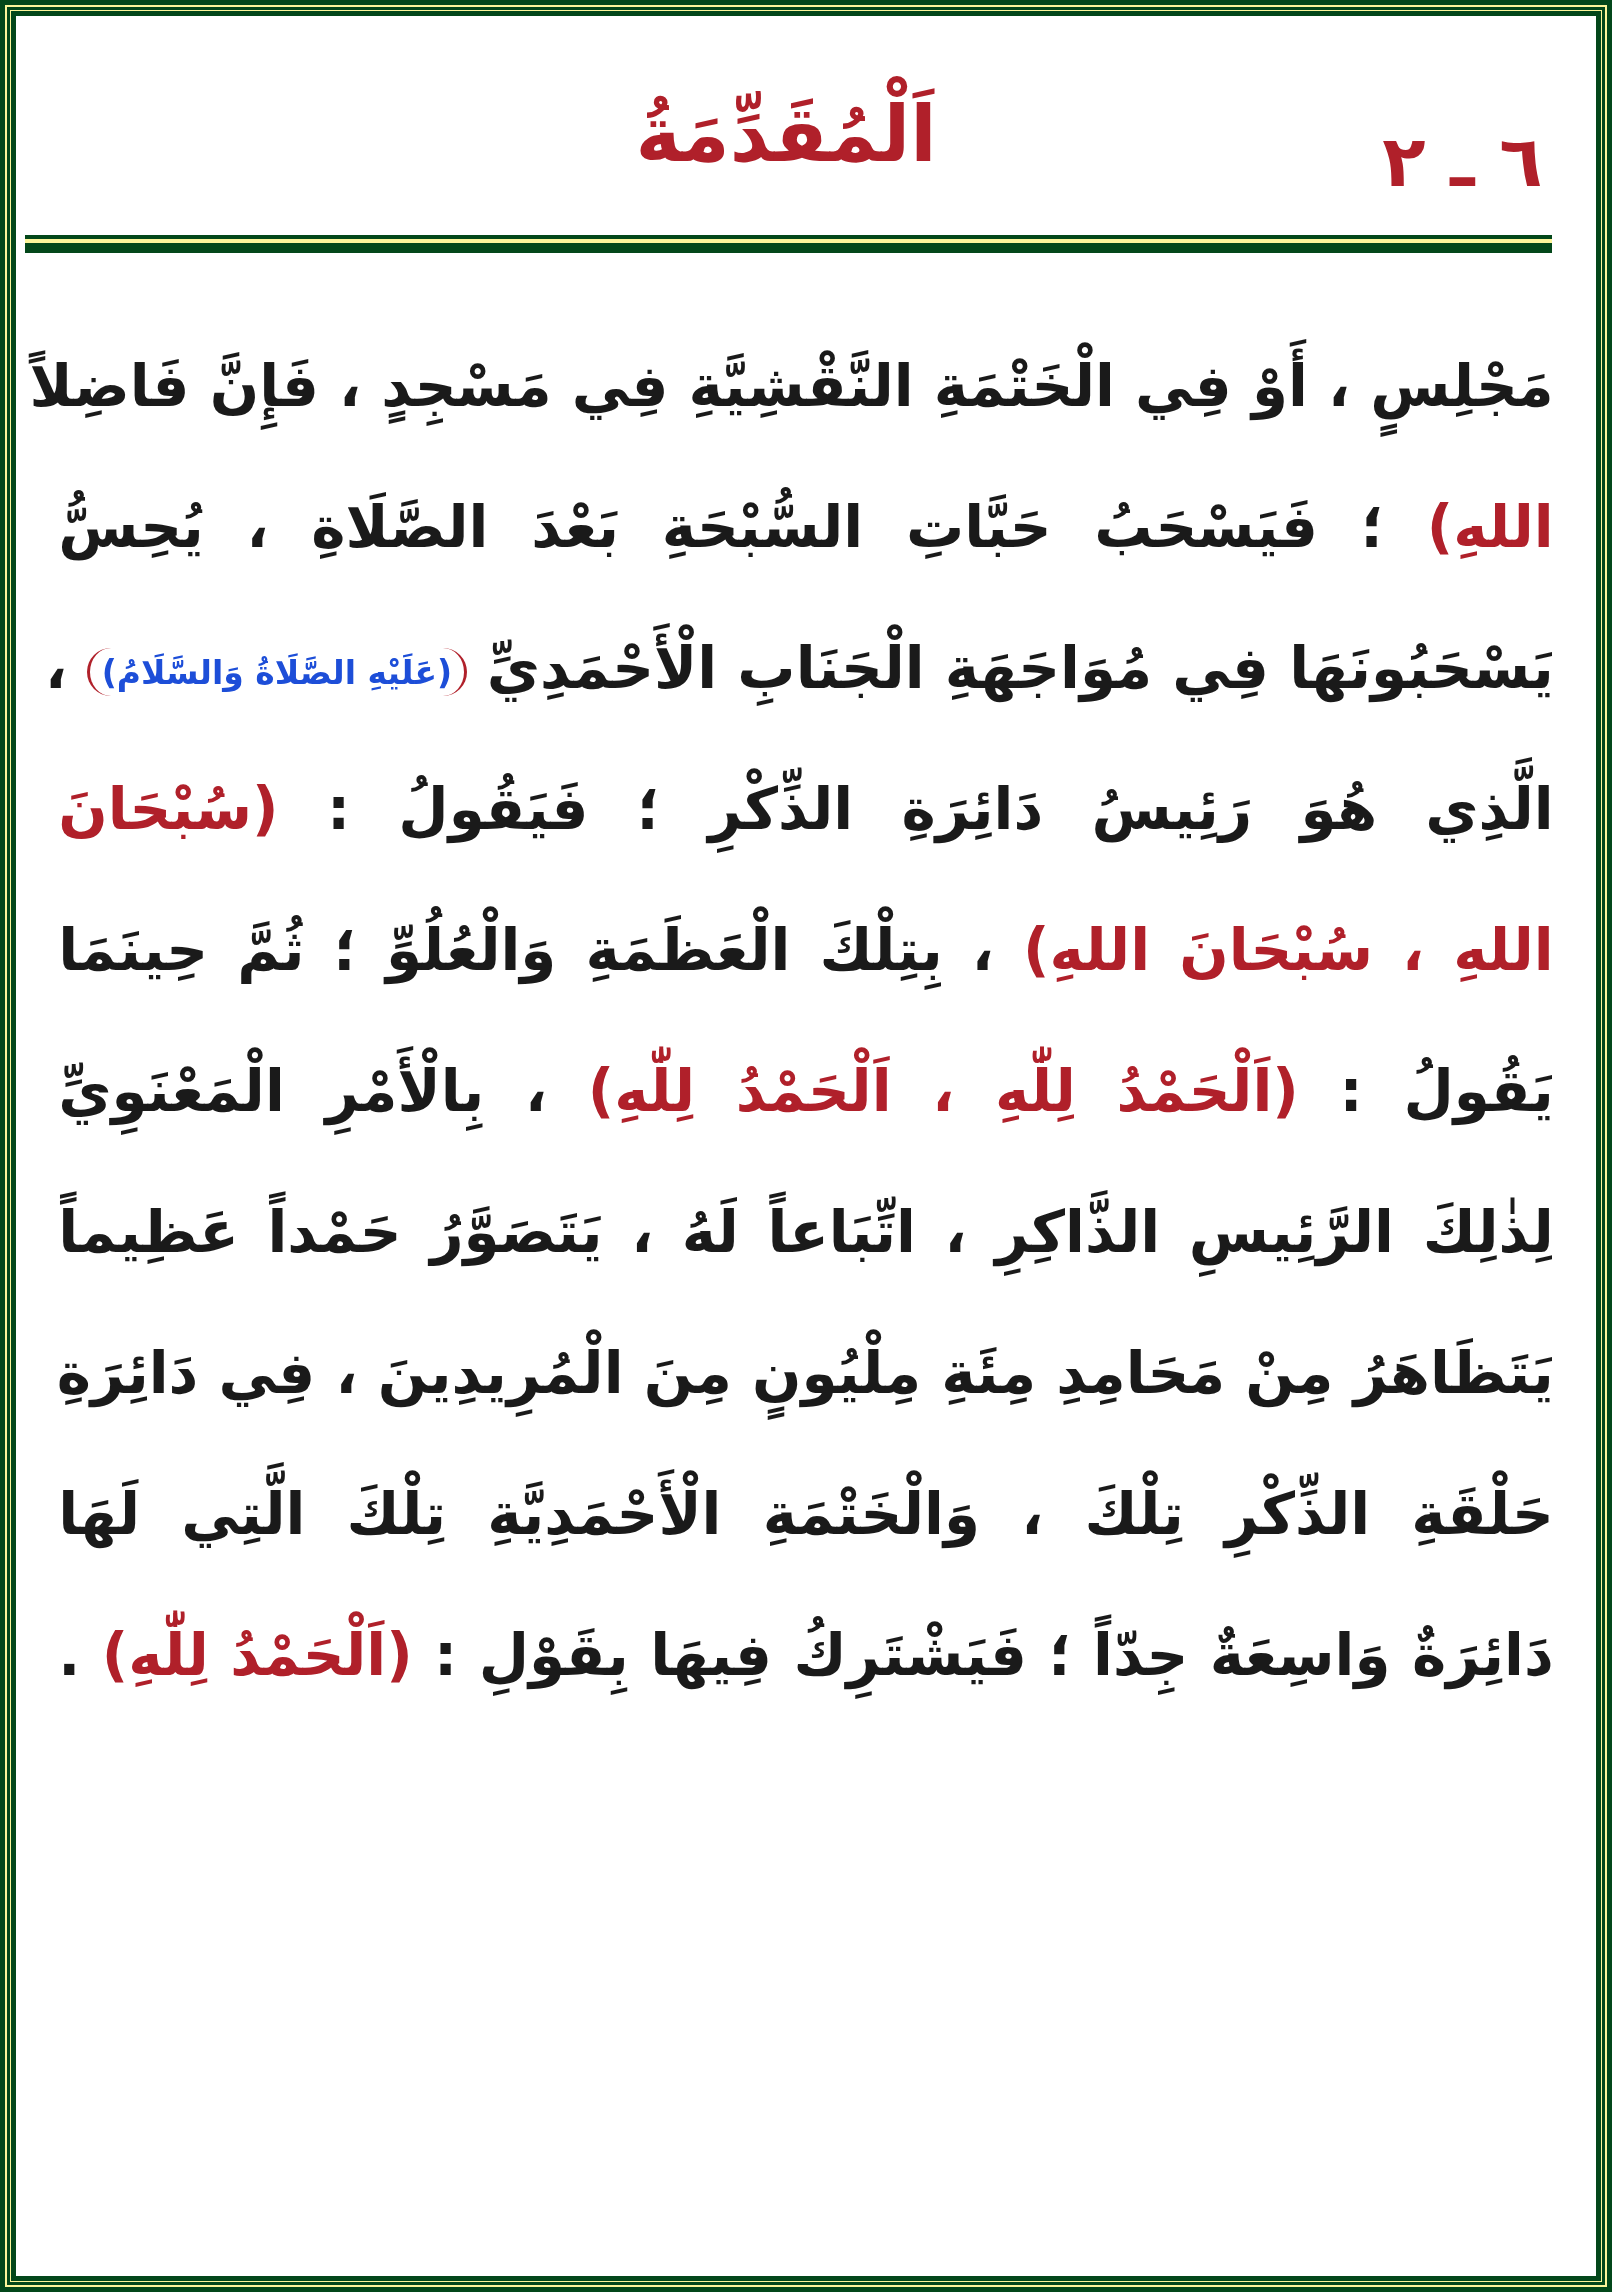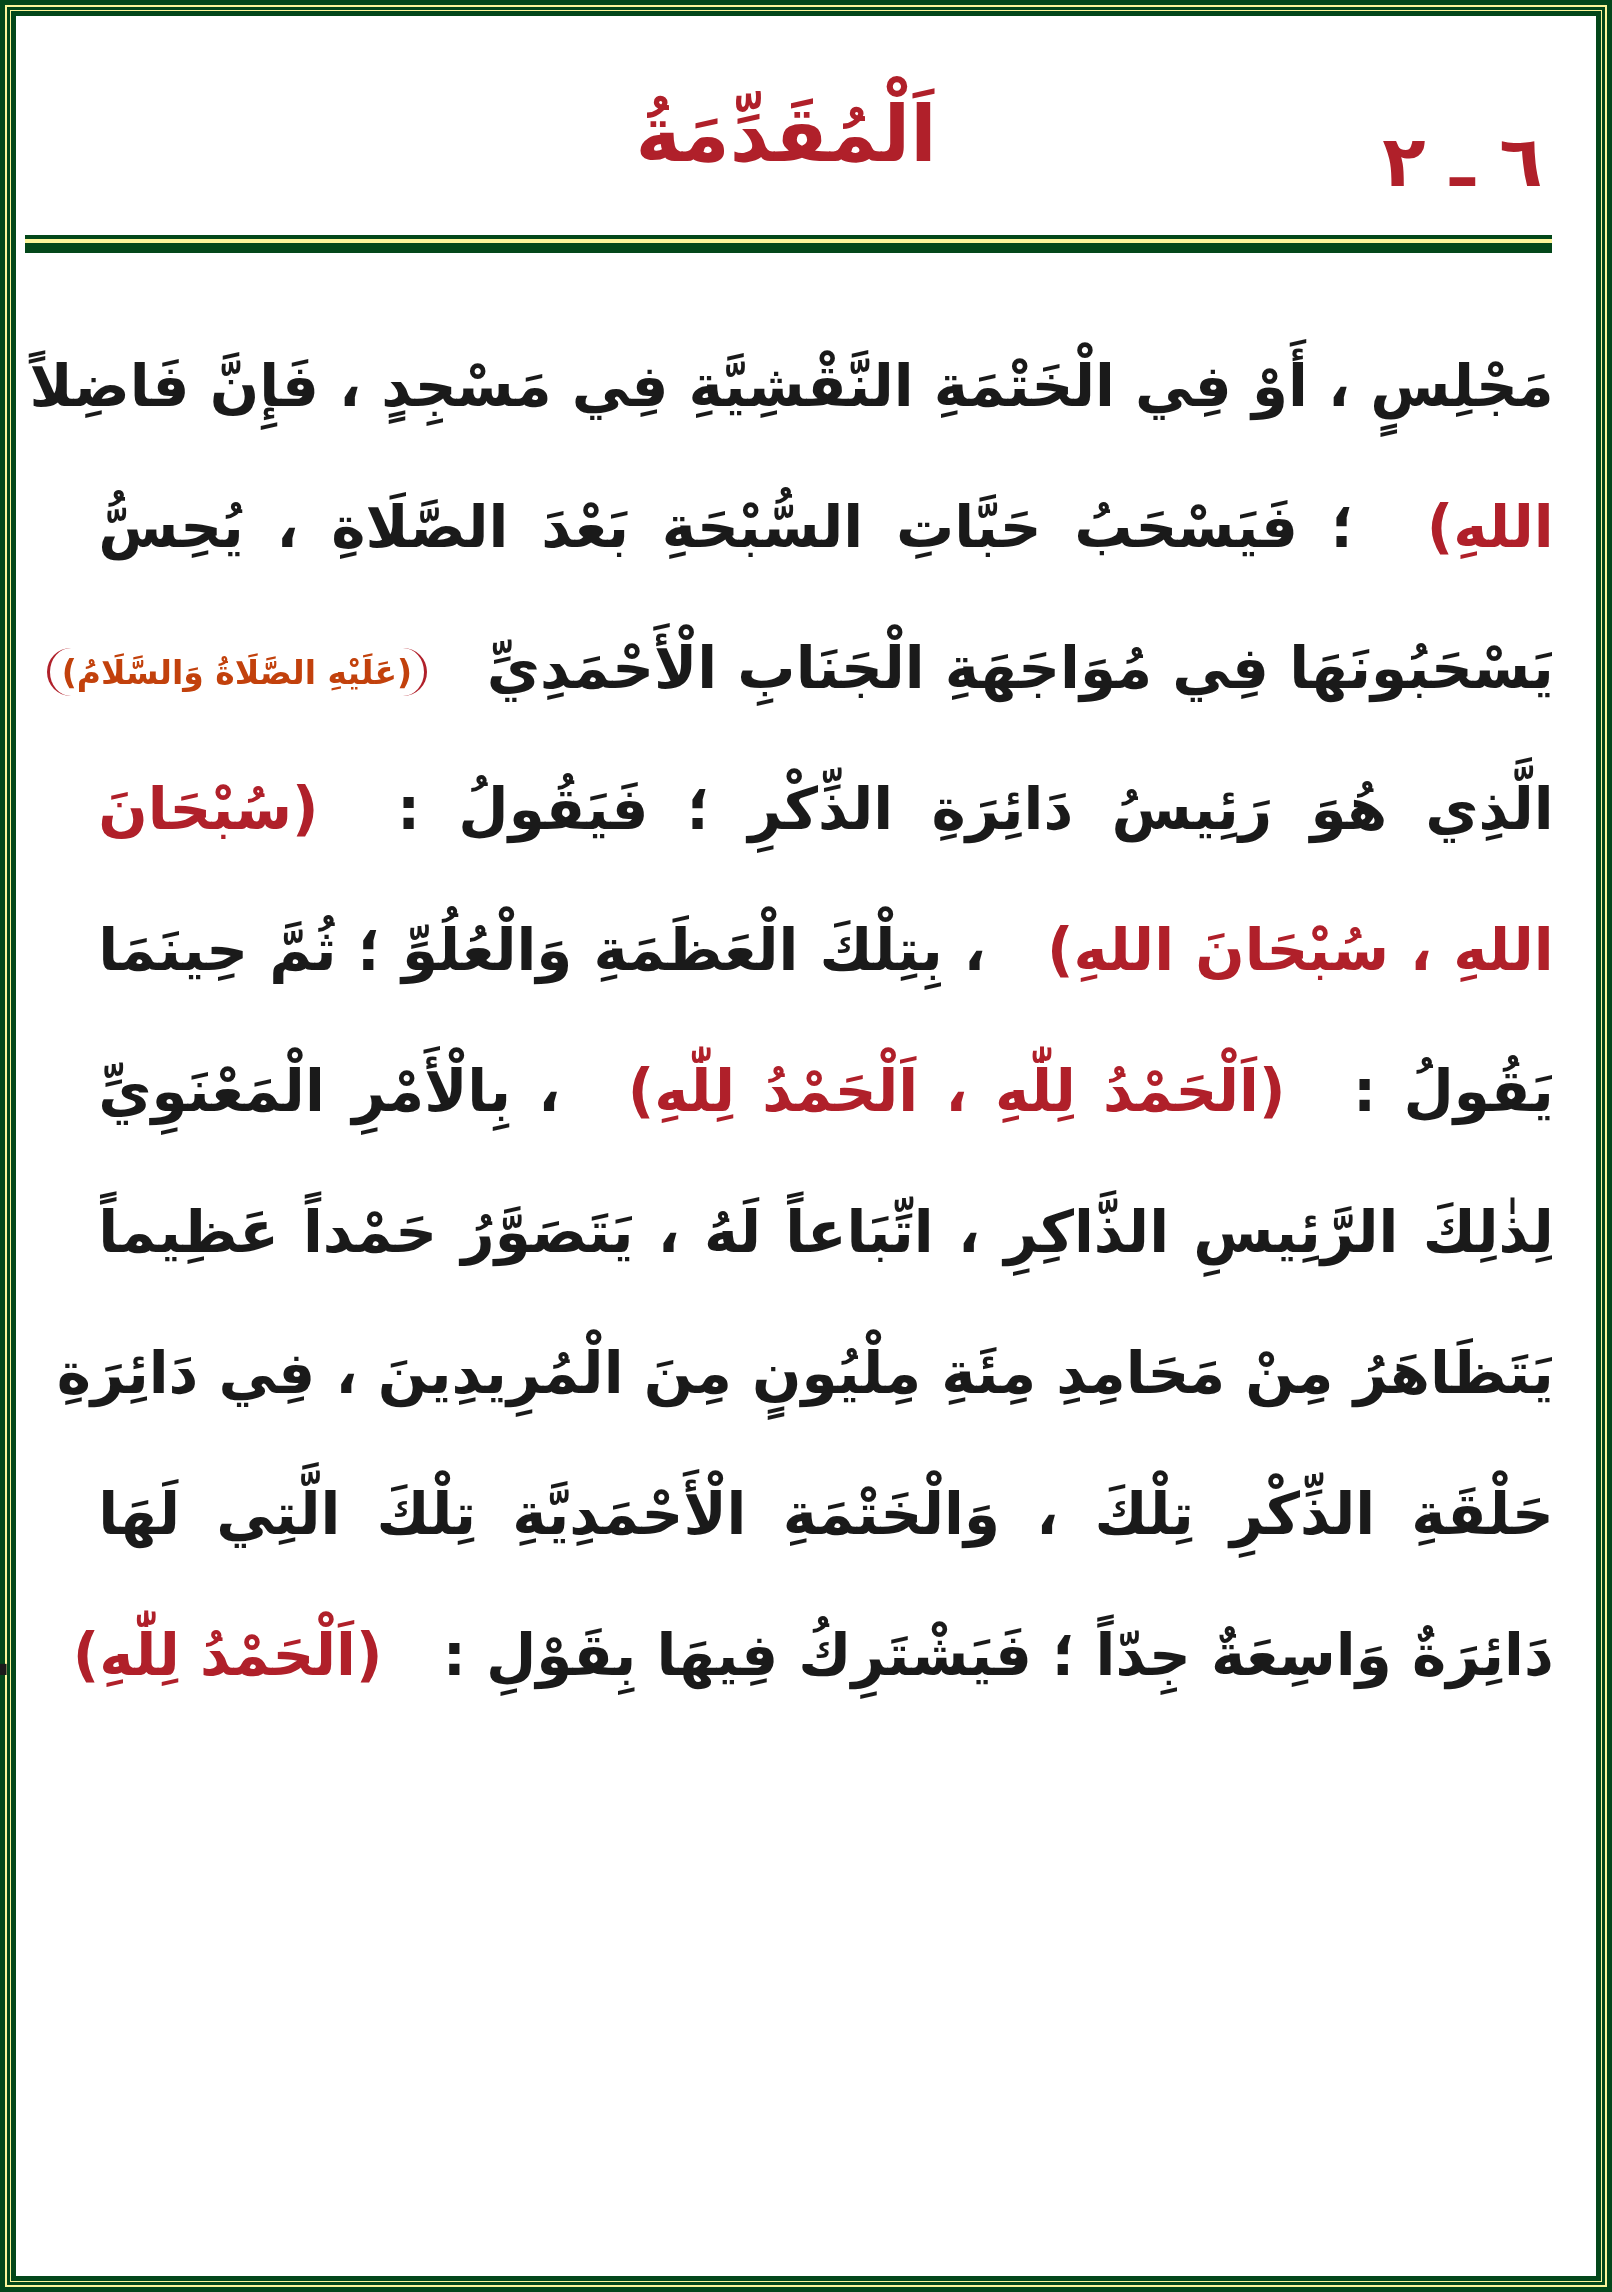--- a/index.html
+++ b/index.html
@@ -56,24 +56,24 @@
       position: absolute; left: 42px; right: 42px; top: 300px;
       direction: rtl; text-align: justify;
       font-family: "DejaVu Sans", sans-serif; font-weight: bold;
       font-size: 58px; color: #1a1a1a;
     }
     .line {
       height: 141px; line-height: 141px; white-space: nowrap;
       text-align-last: justify; text-align: justify;
       display: block; overflow: visible;
     }
-    .line span { white-space: pre; margin-left: 40px; }
+    .line span { white-space: pre; }
     .red { color: #b0202a; }
     .honorific {
-      display: inline-block; color: #c2410c; font-size: 33px; line-height: 1;
+      display: inline-block; color: #1d4ed8; font-size: 33px; line-height: 1;
       vertical-align: middle; border-left: 3.8px solid #b0202a; border-right: 3.8px solid #b0202a;
       border-radius: 38px; padding: 7.7px 11.5px; font-weight: bold;
     }
   </style>
 </head>
 <body>
 
 <div class="page-frame">
   <div class="frame-line1"></div>
   <div class="frame-line2"></div>

